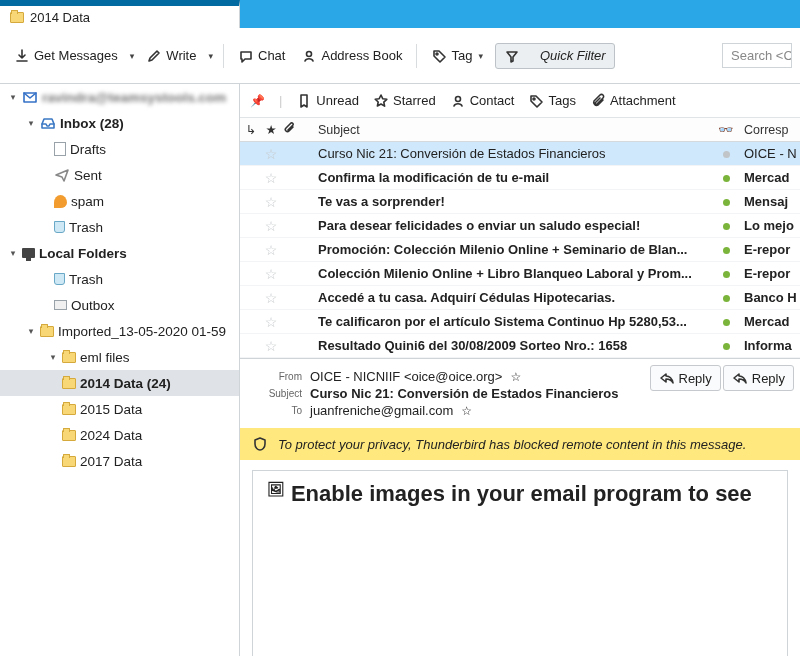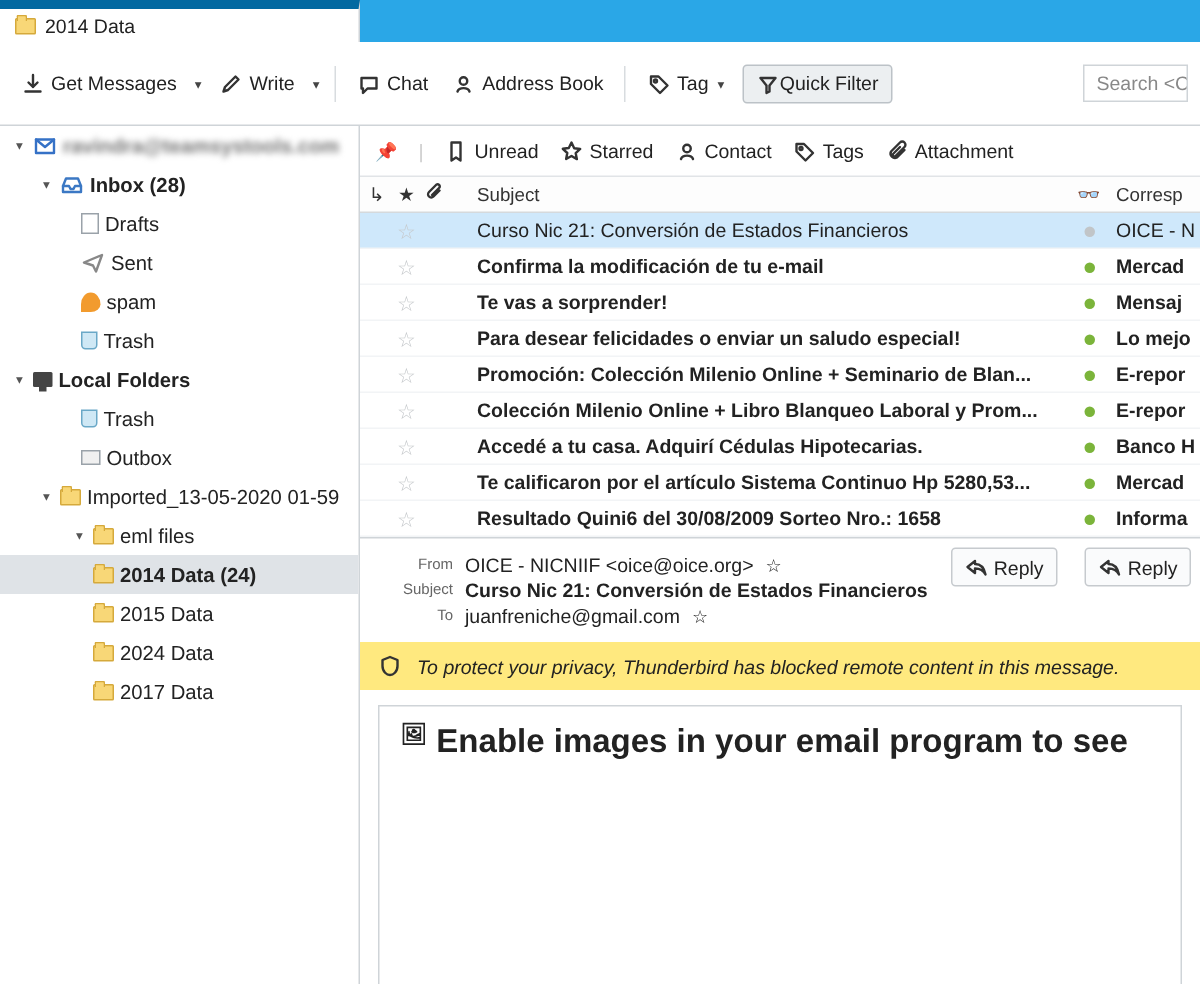--- a/index.html
+++ b/index.html
@@ -5,21 +5,21 @@
   * { box-sizing: border-box; margin: 0; padding: 0; }
   body { font-family: "Segoe UI", Arial, sans-serif; font-size: 13px; color: #222; background: #fff; width: 800px; height: 656px; overflow: hidden; }
   .tab-strip { height: 28px; background: #2aa7e7; display: flex; }
   .tab { background: #fff; height: 28px; display: flex; align-items: center; padding: 0 10px; gap: 6px; border-top: 6px solid #0369a1; border-right: 1px solid #cfd4d8; width: 240px; font-size: 13px; }
   .folder-ic { width: 14px; height: 11px; background: #f8d777; border: 1px solid #d5a93b; border-radius: 1px; position: relative; }
   .folder-ic::before { content:""; position:absolute; top:-3px; left:0; width:5px; height:3px; background:#f8d777; border:1px solid #d5a93b; border-bottom:none; border-radius:1px 1px 0 0;}
   .toolbar { height: 56px; border-bottom: 1px solid #cfd4d8; display: flex; align-items: center; padding: 0 8px; gap: 4px; }
   .tbtn { display: flex; align-items: center; gap: 4px; padding: 4px 6px; border-radius: 3px; cursor: pointer; }
   .drop { font-size: 9px; color:#444; padding:0 2px; }
   .vsep { width: 1px; height: 24px; background: #d8dcdf; margin: 0 4px; }
-  .qf { border: 1px solid #bcc2c7; background: #eceff1; padding: 4px 8px; display:flex; align-items:center; gap:0; border-radius:3px;}
+  .qf { border: 1px solid #bcc2c7; background: #eceff1; padding: 4px 8px; display:flex; align-items:center; gap:20px; border-radius:3px;font-style:italic;}
   .search { margin-left: auto; border: 1px solid #cfd4d8; padding: 4px 8px; color:#888; width: 70px; overflow:hidden; white-space:nowrap;}
   .svgic { width:16px; height:16px; stroke:#333; stroke-width:1.6; fill:none; stroke-linecap:round; stroke-linejoin:round;}
   .main { display:flex; height: calc(656px - 28px - 40px); }
   .sidebar { width: 240px; border-right: 1px solid #cfd4d8; overflow:hidden; font-size:13.5px;}
   .siderow { display:flex; align-items:center; height:26px; padding-left:6px; gap:4px; cursor:pointer; white-space:nowrap;}
   .siderow.sel { background:#dfe3e7; font-weight:600;}
   .caret { width:10px; text-align:center; font-size:9px; color:#555;}
   .indent1 { padding-left: 8px; }
   .indent2 { padding-left: 26px; }
   .indent3 { padding-left: 40px; text-align: center; }
@@ -49,21 +49,21 @@
   .star-o { color:#c6c9cc; font-size:14px;}
   .dot { width:7px; height:7px; border-radius:50%; display:inline-block;}
   .dot.grey{ background:#c1c5c8;}
   .dot.green{ background:#7bb43a;}
   .subj { flex:1; padding-left:20px; white-space:nowrap; overflow:hidden; text-overflow:ellipsis;}
   .corr { width:60px; padding-left:4px; white-space:nowrap; overflow:hidden;}
   .preview { border-top:1px solid #cfd4d8; flex:1; display:flex; flex-direction:column; overflow:hidden; }
   .hdrs { padding:8px 12px; font-size:13px; position:relative;}
   .hdrline{ display:flex; align-items:center; margin:2px 0; gap:8px;}
   .hdrlbl{ width:50px; text-align:right; color:#666; font-size:10px;}
-  .reply-wrap{ position:absolute; right:6px; top:6px; display:flex; gap:18px;}
+  .reply-wrap{ position:absolute; right:6px; top:6px; display:flex; gap:2px;}
   .rbtn{ border:1px solid #c6cace; padding:4px 8px; display:flex; align-items:center; gap:4px; background:#fafbfc; border-radius:3px; font-size:13px;}
   .warn { background:#ffe97f; padding:8px 12px; display:flex; align-items:center; gap:10px; font-size:13px;font-style:italic;}
   .content { flex:1; padding:10px 12px; }
   .inner { border:1px solid #cfd4d8; height:100%; padding:10px 14px; font-size:22px; font-weight:700; color:#222; overflow:hidden;}
   .bold{font-weight:600;}
   .pin { font-size:12px;}
 </style>
 </head>
 <body>
 

